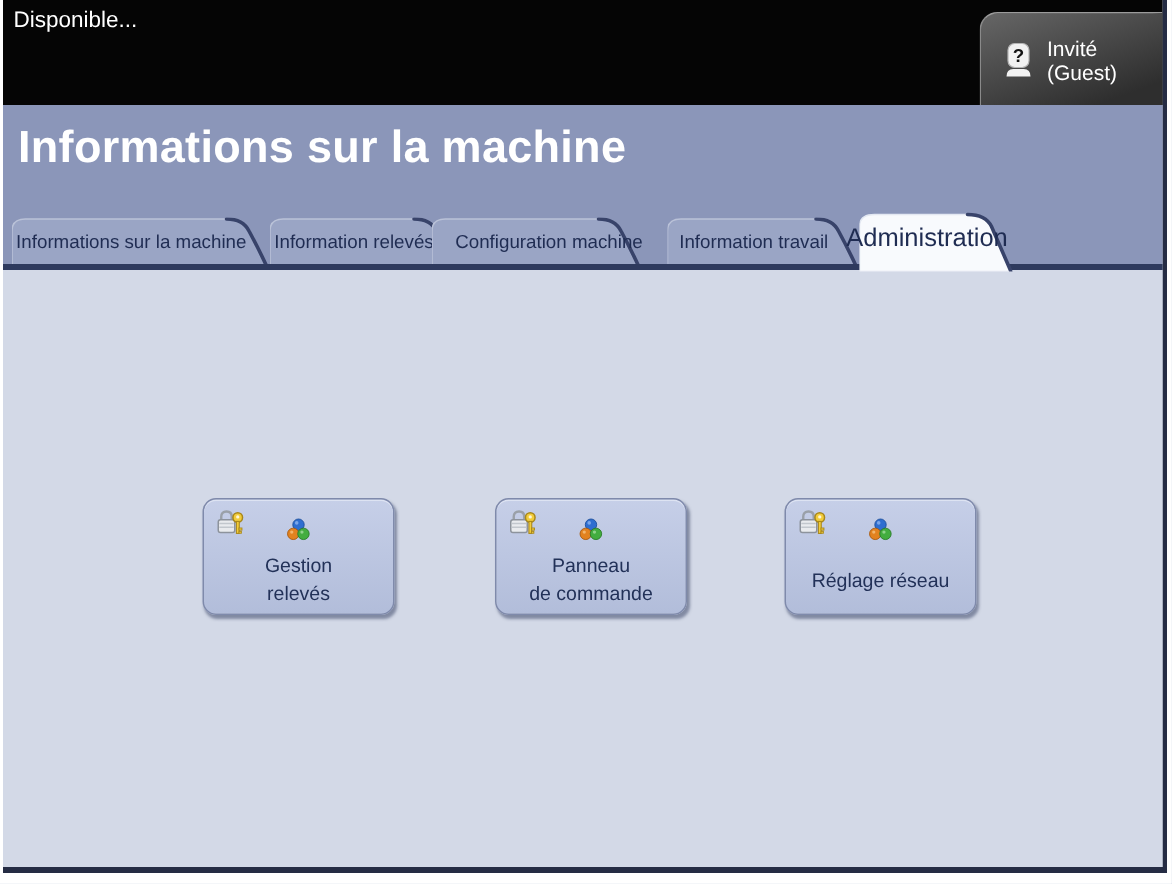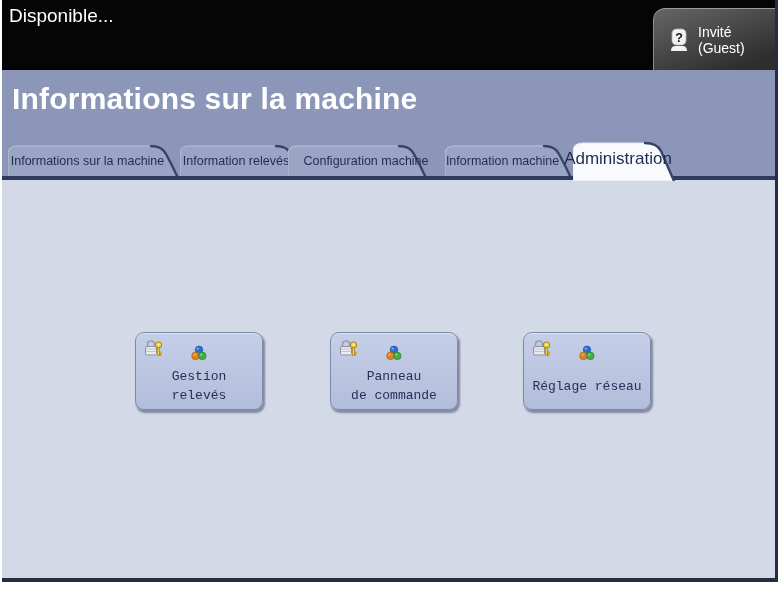--- a/index.html
+++ b/index.html
@@ -2,42 +2,42 @@
 <html style="--banner-bg: #050505; --header-bg: #8b96b9; --tab-bg: #9aa5c5; --tab-text: #1f2c52; --tab-active-bg: #f8fafd; --tab-edge: #38436a; --line: #2e3a5e; --content-bg: #d3d9e7; --frame-border: #252c44; --button-bg-top: #c6cfe8; --button-bg-bottom: #b2bdda; --button-border: #7f8aab; --button-text: #223158; --guest-bg-top: #666666; --guest-bg-bottom: #2e2e2e; --ball-blue: #2e6ed0; --ball-orange: #e2821f; --ball-green: #43ad3f; --key-gold: #f2cc3a;"><head>
 <meta charset="utf-8">
 <style>
   html,body{margin:0;padding:0;background:#ffffff;width:781px;height:589px;overflow:hidden;
     font-family:"Liberation Sans",sans-serif;-webkit-font-smoothing:antialiased;}
   .screen{position:absolute;left:2px;top:0;width:776px;height:582px;box-sizing:border-box;
     border-right:3px solid var(--frame-border,#252c44);border-bottom:4px solid var(--frame-border,#252c44);
     background:var(--content-bg,#d3d9e7);}
   
   .banner{position:absolute;left:0;top:0;right:0;height:70px;background:var(--banner-bg,#050505);}
-  .status-text{position:absolute;left:7px;top:5px;color:#ffffff;font-size:19px;}
+  .status-text{position:absolute;left:7px;top:5px;color:#ffffff;font-size:15px;}
   .guest-button{position:absolute;right:0;top:8px;width:122px;height:62px;box-sizing:border-box;
     background:linear-gradient(160deg,var(--guest-bg-top,#666666) 0%,var(--guest-bg-bottom,#2e2e2e) 85%);
     border-top:1px solid #9b9b9b;border-left:1px solid #8a8a8a;border-radius:12px 0 0 0;
     display:flex;align-items:center;gap:8px;padding-left:14px;cursor:pointer;}
   .guest-label{color:#ffffff;font-size:14px;}
   
   .header{position:absolute;left:0;top:70px;right:0;height:106px;background:var(--header-bg,#8b96b9);}
   .page-title{position:absolute;left:10px;top:12px;color:#ffffff;font-size:30px;font-weight:bold;letter-spacing:0.2px;}
   
   .tab{position:absolute;top:145px;height:33px;cursor:pointer;}
   .tab svg{position:absolute;left:0;top:0;}
   .tab-label{position:absolute;left:4px;right:16px;top:0;height:31px;display:flex;align-items:center;
     justify-content:center;font-size:12.5px;color:var(--tab-text,#1f2c52);white-space:nowrap;}
   .tab.active{top:141px;height:40px;z-index:3;}
   .tab.active .tab-label{height:36px;font-size:17px;}
   .tab-shape{fill:var(--tab-bg,#9aa5c5);stroke:#bac2d8;stroke-width:1;}
   .tab-shape-active{fill:var(--tab-active-bg,#f8fafd);stroke:#e3e8f2;stroke-width:1;}
   .tab-curve{fill:none;stroke:var(--tab-edge,#38436a);stroke-width:2.4;stroke-linecap:round;}
   .tab-line{position:absolute;left:0;right:0;top:176px;height:4px;background:var(--line,#2e3a5e);z-index:2;}
   
-  .content{position:absolute;left:0;top:180px;right:0;bottom:0;background:var(--content-bg,#d3d9e7);font-family:Liberation Mono, monospace;}
+  .content{position:absolute;left:0;top:180px;right:0;bottom:0;background:var(--content-bg,#d3d9e7);}
   .panel-button{position:absolute;top:152px;width:128px;height:78px;box-sizing:border-box;cursor:pointer;
     background:linear-gradient(180deg,var(--button-bg-top,#c6cfe8) 0%,var(--button-bg-bottom,#b2bdda) 100%);
     border:1px solid var(--button-border,#7f8aab);border-radius:9px;
     box-shadow:1.5px 2.5px 2px rgba(62,72,105,0.55), inset 0 1px 0 #dde3f2;}
   .btn-lock{position:absolute;left:7px;top:5px;}
   .btn-balls{position:absolute;left:50%;top:12px;transform:translateX(-50%);}
   .btn-text{position:absolute;left:4px;right:4px;top:36px;bottom:6px;display:flex;flex-direction:column;
     justify-content:center;align-items:center;color:var(--button-text,#223158);font-size:13px;line-height:19px;}
 </style>
 </head>
@@ -87,21 +87,21 @@
       <path class="tab-curve" d="M111,1 Q122,1 126,9 Q133,22 138,33"></path>
     </svg>
     <span class="tab-label">Configuration machine</span>
   </div>
 
   <div class="tab" style="left:443px;width:127px;">
     <svg width="127" height="33" viewBox="0 0 127 33">
       <path class="tab-shape" d="M0,33 L0,9 Q0,1 9,1 L99,1 Q110,1 114,9 Q121,22 126,33 Z"></path>
       <path class="tab-curve" d="M99,1 Q110,1 114,9 Q121,22 126,33"></path>
     </svg>
-    <span class="tab-label">Information machine</span>
+    <span class="tab-label">Information travail</span>
   </div>
 
   <div class="tab active" style="left:571px;width:102px;">
     <svg width="102" height="40" viewBox="0 0 102 40">
       <path class="tab-shape-active" d="M0,40 L0,10 Q0,2 10,2 L72,2 Q84,2 88,10 Q95,26 101,40 Z"></path>
       <path class="tab-curve" d="M72,2 Q84,2 88,10 Q95,26 101,40"></path>
     </svg>
     <span class="tab-label">Administration</span>
   </div>
 

